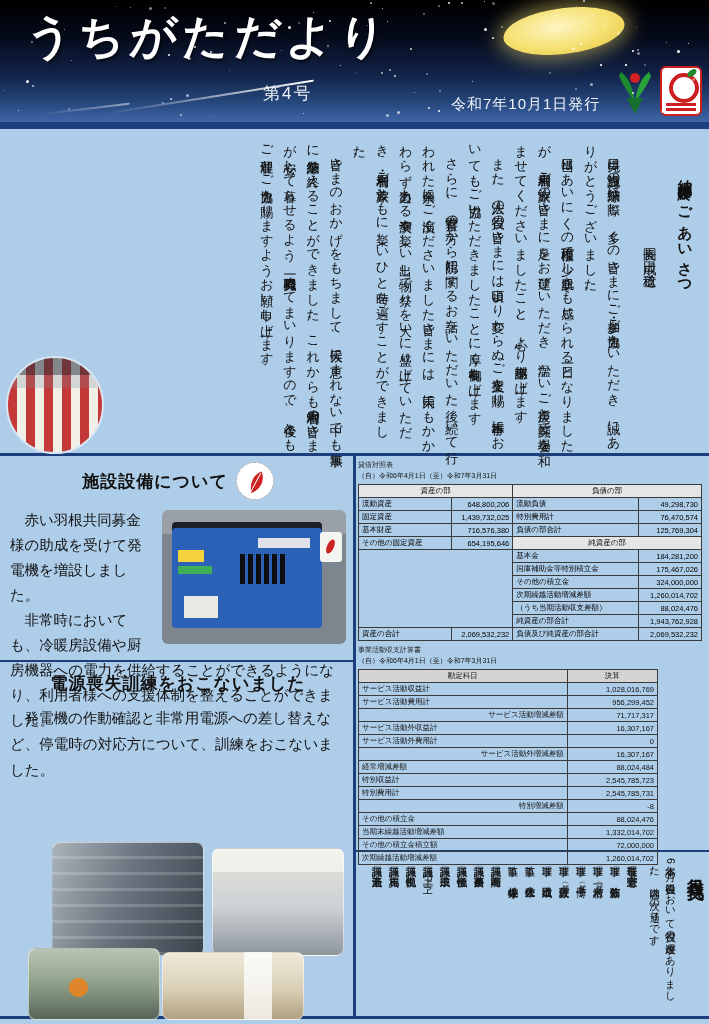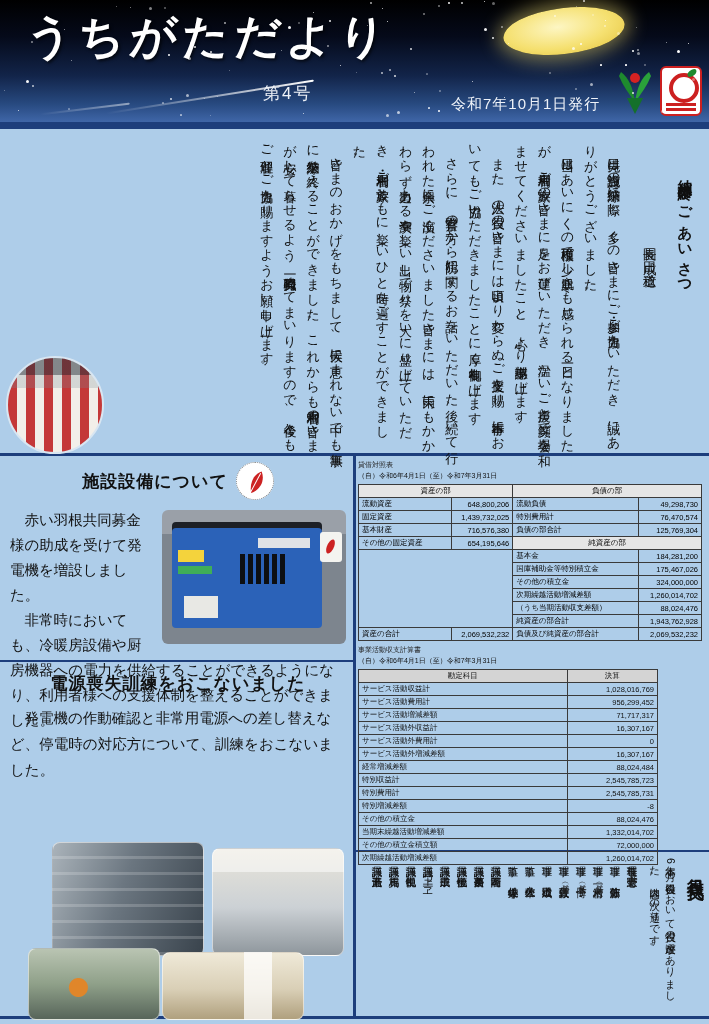--- a/index.html
+++ b/index.html
@@ -93,21 +93,21 @@
   .rep-title{font-size:15px;font-weight:bold;text-align:center;margin:-10px 0 2px 0;letter-spacing:1px;}
   .rep-period{font-size:7px;margin:1px 0 3px 0;}
   table.fin{border-collapse:collapse;font-size:7.5px;color:#000;width:344px;table-layout:fixed;}
   table.fin td,table.fin th{border:1px solid #3a3a3a;padding:1px 3px;height:10px;overflow:hidden;white-space:nowrap;}
   table.fin th{background:#e5e5e5;font-weight:normal;text-align:center;}
   td.v{text-align:right;}
   td.ind1{padding-left:10px;}
   table.inc{margin-top:3px;border-collapse:collapse;font-size:7.5px;width:300px;table-layout:fixed;}
   table.inc td,table.inc th{border:1px solid #3a3a3a;padding:1px 3px;height:9px;white-space:nowrap;overflow:hidden;}
   table.inc th{background:#d4d4d4;font-weight:normal;margin-left:24px;}
-  .p0{padding-left:4px;} .p1{padding-left:16px;} .p2{padding-left:28px;}
+  .p0{padding-left:4px;} .p1{padding-left:16px;text-align:right;} .p2{padding-left:28px;}
   
   .officers{position:absolute;left:360px;top:858px;width:346px;height:156px;
           writing-mode:vertical-rl;font-size:10.5px;line-height:1.68;color:#101010;}
   .officers .off-heading{font-size:17px;font-weight:bold;padding-top:.4em;margin-left:6px;letter-spacing:2px;line-height:1.3;}
   .officers p{margin:0 4px 0 6px;line-height:1.5;}
   .officer-line{line-height:1.62;}
   .officer-line .note{font-size:8px;color:#222;}
 </style>
 </head>
 <body>

